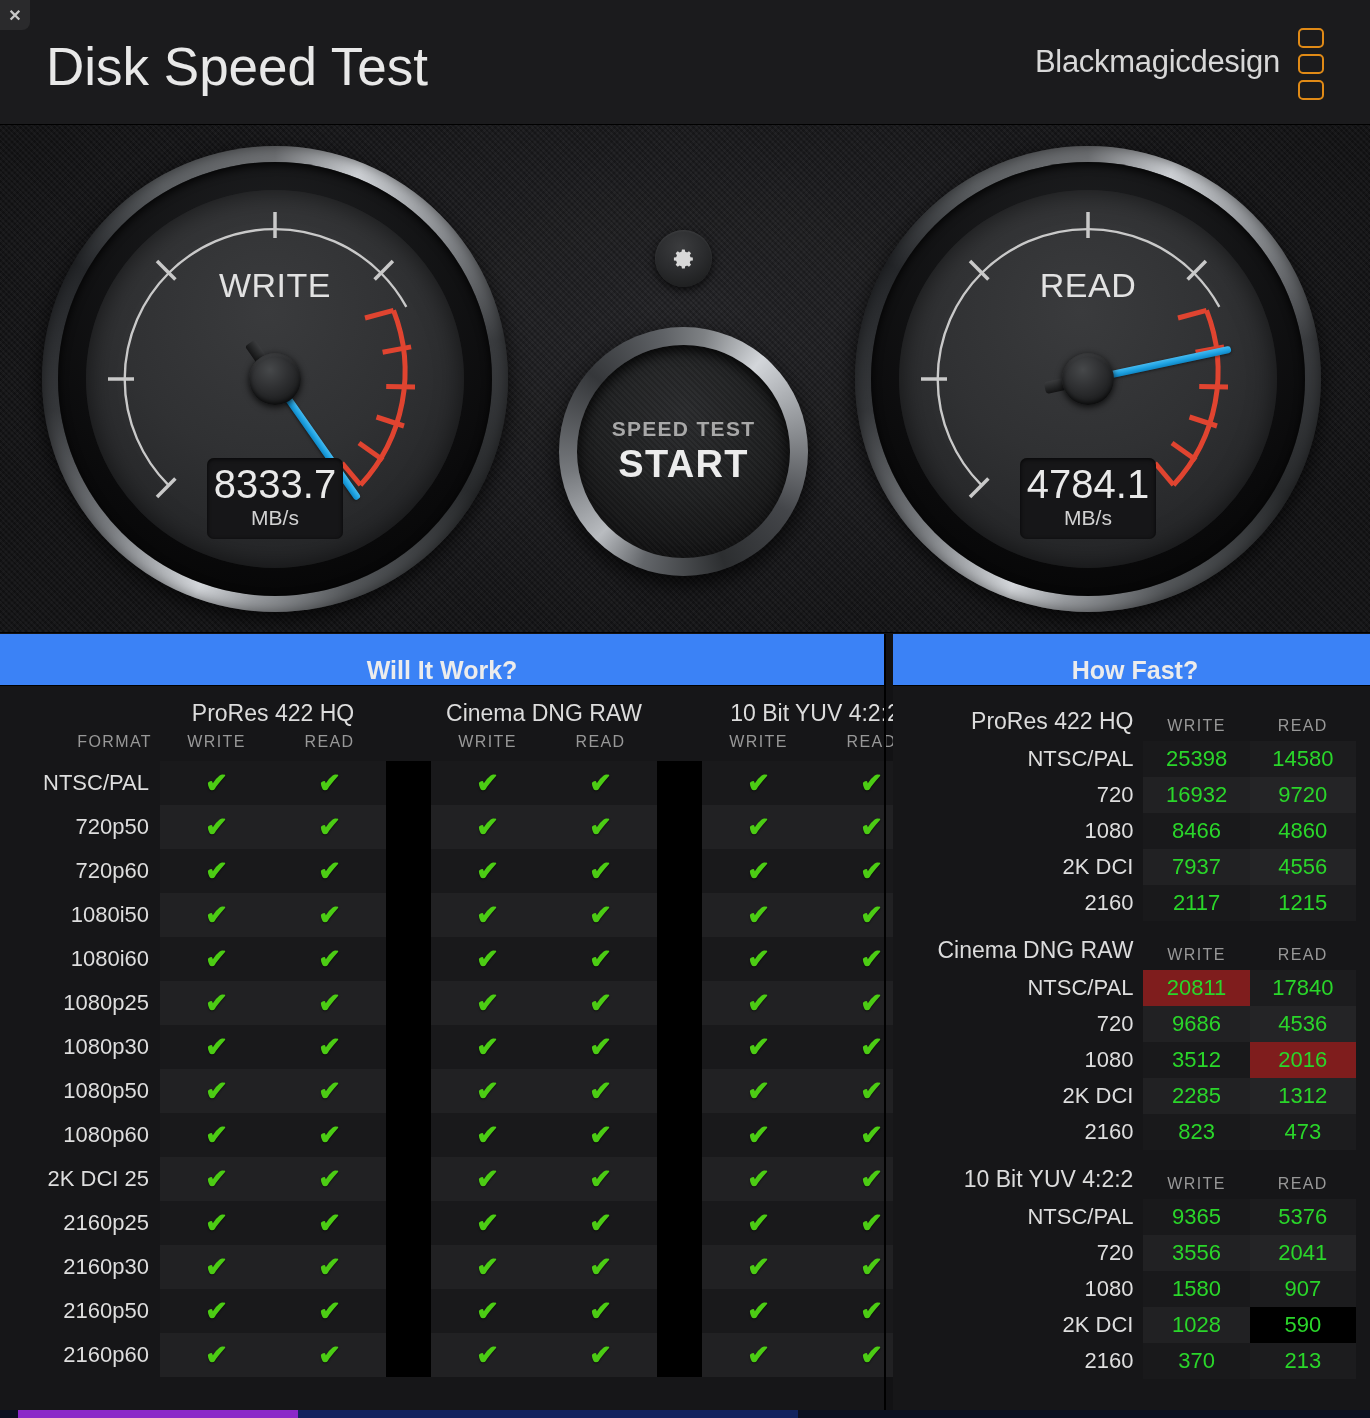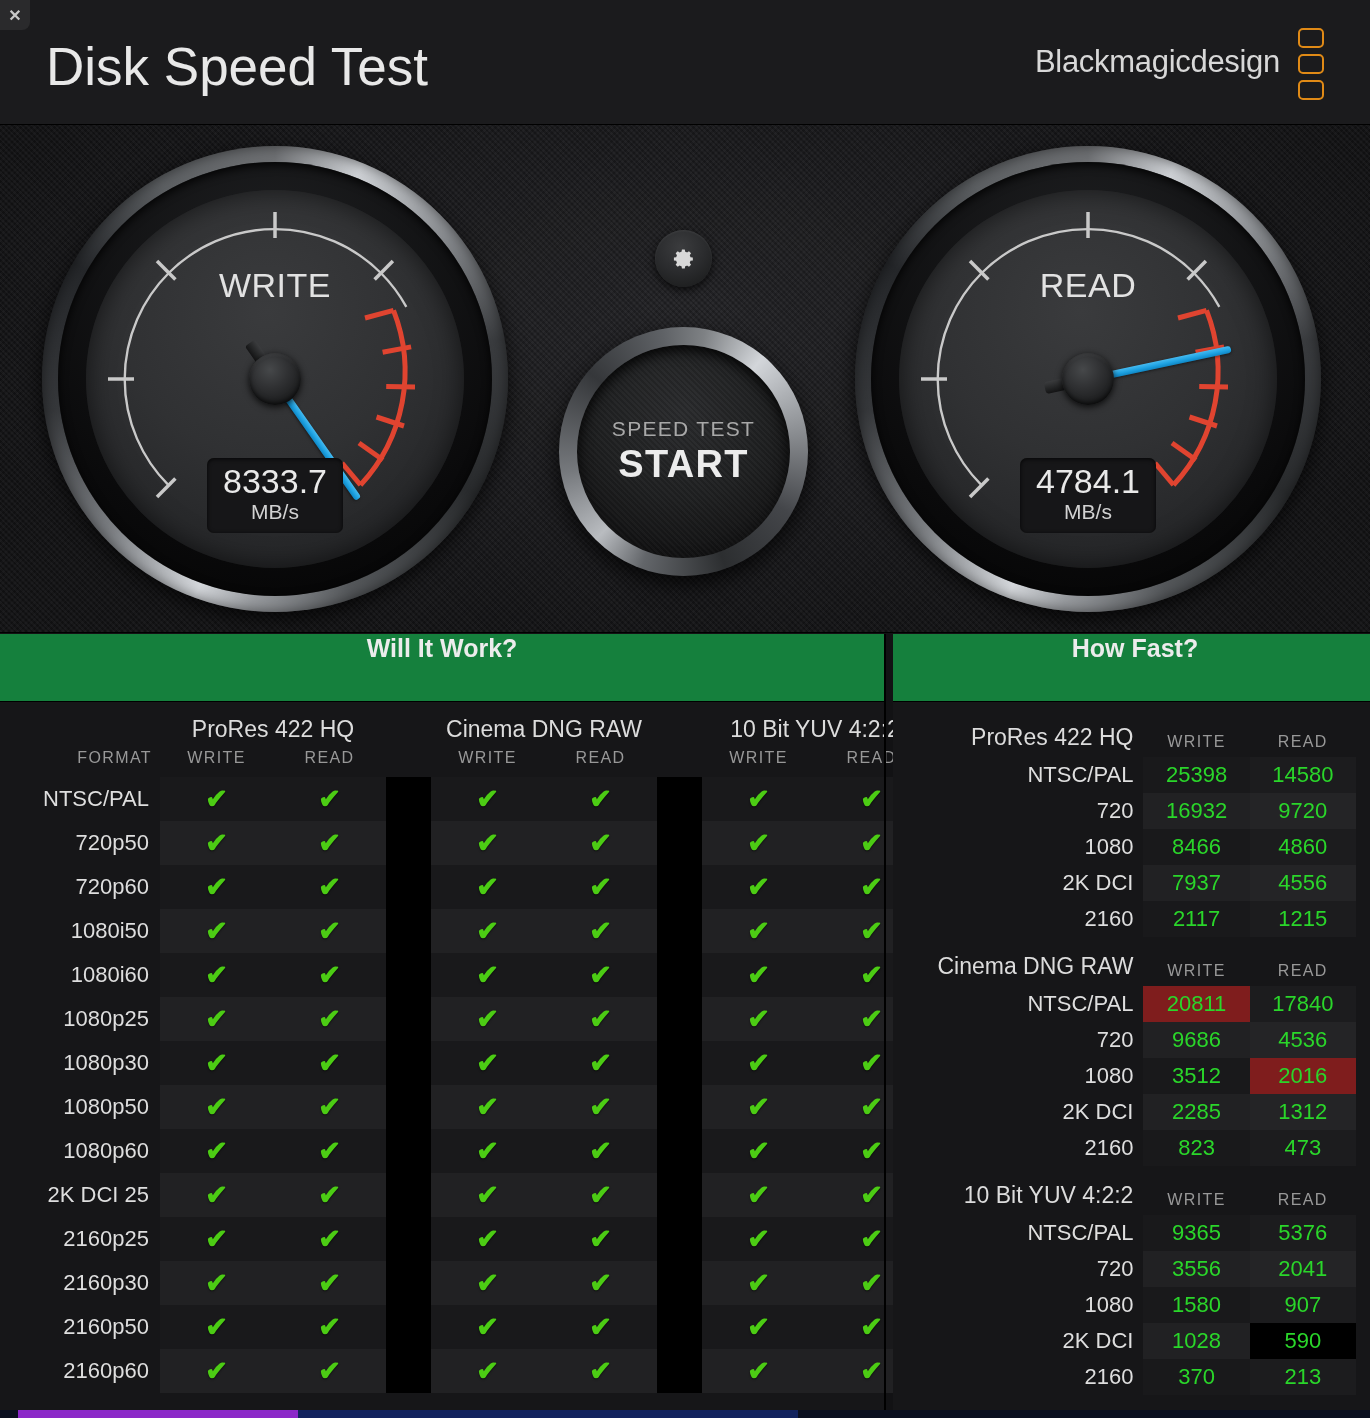--- a/index.html
+++ b/index.html
@@ -114,21 +114,21 @@
     box-shadow: 0 2px 7px rgba(0,0,0,.8), inset 0 -2px 5px rgba(0,0,0,.7), inset 0 2px 3px rgba(255,255,255,.07);
     z-index: 8;
   }
 
   .readout {
     position: absolute; left: 50%; transform: translateX(-50%); top: 268px;
     width: 136px; padding: 6px 0 9px; z-index: 9;
     background: #161618; border-radius: 7px; text-align: center;
     box-shadow: inset 0 1px 4px rgba(0,0,0,.8);
   }
-  .readout .val { font-size: 34px; font-weight: 400; color: #e9e9e9; line-height: 1.03; }
+  .readout .val { font-size: 40px; font-weight: 400; color: #e9e9e9; line-height: 1.03; }
   .readout .unit { font-size: 21px; font-weight: 400; color: #d2d2d2; margin-top: 1px; }
 
   
   .gear-btn {
     position: absolute; left: 655px; top: 105px; width: 57px; height: 57px;
     border-radius: 50%;
     background: radial-gradient(circle at 45% 30%, #3b3c3e 0%, #2a2b2d 50%, #171818 100%);
     box-shadow: 0 3px 8px rgba(0,0,0,.75), inset 0 1px 2px rgba(255,255,255,.07);
     display: flex; align-items: center; justify-content: center; cursor: pointer; z-index: 12;
   }
@@ -144,32 +144,32 @@
   }
   .start-inner {
     width: 213px; height: 213px; border-radius: 50%;
     background: radial-gradient(circle at 50% 32%, #2b2c2e 0%, #202122 48%, #141415 78%, #09090a 100%);
     background-image:
       repeating-linear-gradient(45deg, rgba(255,255,255,.018) 0 2px, rgba(0,0,0,.09) 2px 4px),
       radial-gradient(circle at 50% 32%, #2b2c2e 0%, #202122 48%, #141415 78%, #09090a 100%);
     box-shadow: inset 0 5px 14px rgba(0,0,0,.95), inset 0 -2px 8px rgba(255,255,255,.03);
     display: flex; flex-direction: column; align-items: center; justify-content: center;
   }
-  .start-top { font-size: 21px; font-weight: normal; color: #a8a8a8; letter-spacing: 1.3px; }
+  .start-top { font-size: 21px; font-weight: bold; color: #a8a8a8; letter-spacing: 1.3px; }
   .start-main { font-size: 38px; font-weight: bold; color: #ececec; letter-spacing: 1.3px; margin-top: 2px; }
 
   
   .bottom { position: absolute; left: 0; top: 634px; width: 1370px; height: 784px; }
   .panel-left  { position: absolute; left: 0;   top: 0; width: 884px; height: 784px; background: #161618; }
   .panel-right { position: absolute; left: 886px; top: 0; width: 484px; height: 784px; background: #161618; margin-left: 7px; }
   .split-line  { position: absolute; left: 884px; top: 0; width: 2px; height: 784px; background: #000; }
 
   .panel-head {
-    position: relative; height: 68px; background: #15803d;
-    display: flex; align-items: flex-start; justify-content: center;
+    position: relative; height: 52px; background: #3b82f6;
+    display: flex; align-items: flex-end; justify-content: center;
     border-bottom: 1px solid #000;
   }
   .panel-head span { font-size: 25px; font-weight: bold; color: #ececec; }
 
   
   .wiw { position: relative; width: 884px; }
   .wiw table { width: 884px; border-collapse: collapse; table-layout: fixed; }
   .wiw col.fmt { width: 160px; }
   .wiw col.dat { width: 113px; }
   .wiw col.pad { width: 45px; }

